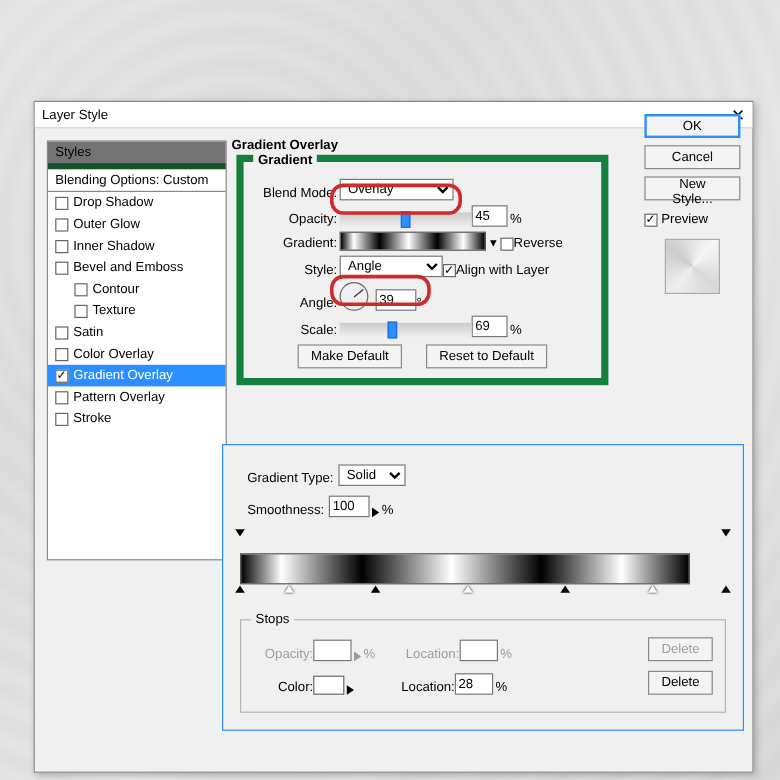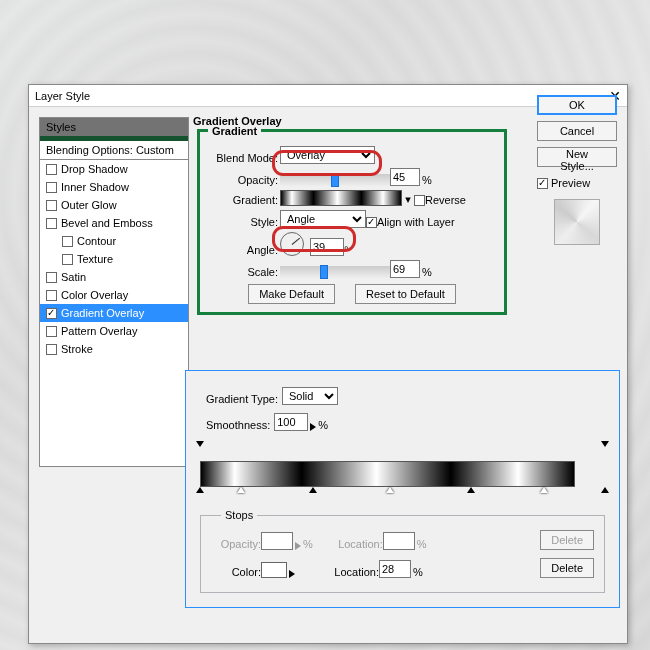--- a/index.html
+++ b/index.html
@@ -15,21 +15,21 @@
   .sidebar .bo{border-bottom:1px solid #888;padding:3px 6px}
   .sidebar ul{list-style:none}
   .sidebar li{padding:3px 6px;display:flex;align-items:center;gap:4px}
   .sidebar li.active{background:#2c8fff;color:#fff}
   .sidebar li.sub{padding-left:22px}
   .cb{width:11px;height:11px;border:1px solid #666;background:#fff;display:inline-block;flex-shrink:0}
   .cb.checked{background:#fff;position:relative}
   .cb.checked::after{content:"✓";position:absolute;left:0;top:-2px;font-size:10px;color:#000}
   .main{flex:1;position:relative}
   .gosec{position:absolute;left:-4px;top:-2px;font-size:11px;font-weight:bold}
-  .fs{border:3px solid #15803d;padding:10px 8px 8px 8px;margin-top:12px;position:relative}
+  .fs{border:6px solid #15803d;padding:10px 8px 8px 8px;margin-top:12px;position:relative}
   .fs .legend{position:absolute;top:-7px;left:8px;background:#f0f0f0;padding:0 4px;font-weight:bold}
   .row{display:flex;align-items:flex-end;margin:4px 0;gap:0}
   .row label{width:70px;text-align:right;margin-right:2px}
   select,input[type=text]{border:1px solid #777;height:18px;background:#fff;padding:0 2px;font-size:11px}
   .gradprev{width:122px;height:16px;border:1px solid #555;background:linear-gradient(to right,#000 0%,#fff 9%,#000 27%,#fff 47%,#000 67%,#fff 85%,#000 100%);display:inline-block}
   .gradprev.big{width:375px;height:26px}
   .slider{height:12px;width:110px;position:relative;background:linear-gradient(#ccc,#eee);border:0}
   .slider .thumb{position:absolute;top:-1px;width:8px;height:14px;background:#2c8fff;border:1px solid #1a6fd6}
   .anglectl{width:24px;height:24px;border:1px solid #666;border-radius:50%;display:inline-block;position:relative;margin-right:6px}
   .anglectl::after{content:"";position:absolute;left:49%;top:49%;width:10px;height:1px;background:#333;transform-origin:left center;transform:rotate(-39deg)}
@@ -44,21 +44,21 @@
   
   .editor{position:absolute;left:185px;top:370px;width:435px;border:1px solid #2c8fff;background:#f0f0f0;padding:12px 14px 14px 14px;z-index:3}
   .markers{position:relative;height:10px;margin-top:-2px}
   .markU,.markL{position:absolute;width:8px;height:10px}
   .markU{top:-10px}
   .markU::before{content:"";display:block;width:0;height:0;border-left:4px solid transparent;border-right:4px solid transparent;border-top:6px solid #000}
   .markL{top:0}
   .markL::before{content:"";display:block;width:0;height:0;border-left:4px solid transparent;border-right:4px solid transparent;border-bottom:6px solid #000}
   .markL.w::before{border-bottom-color:#fff;filter:drop-shadow(0 0 1px #000)}
   .stops{border:1px solid #b0b4b8;padding:10px;margin-top:18px;position:relative}
-  .stops .legend{position:absolute;top:-7px;left:20px;background:#f0f0f0;padding:0 4px}
+  .stops .legend{position:absolute;top:-7px;left:8px;background:#f0f0f0;padding:0 4px}
   .disabled{color:#9d9d9d}
   .swatch{width:26px;height:16px;border:1px solid #666;background:#fff;display:inline-block}
   .tri{width:0;height:0;border-top:4px solid transparent;border-bottom:4px solid transparent;border-left:6px solid #000;display:inline-block;margin-left:2px}
   .pct{margin-left:2px}
 </style>
 </head>
 <body>
 
 <div class="wm">WWW.PSD-DUDE.COM</div>
 
@@ -72,25 +72,25 @@
     <div class="sidebar">
       <div class="hdr">Styles</div>
       <div class="bo">Blending Options: Custom</div>
       <ul id="side-list">
           <li>
             <span class="cb"></span>
             <span>Drop Shadow</span>
           </li>
           <li>
             <span class="cb"></span>
+            <span>Outer Glow</span>
+          </li>
+          <li>
+            <span class="cb"></span>
             <span>Inner Shadow</span>
-          </li>
-          <li>
-            <span class="cb"></span>
-            <span>Outer Glow</span>
           </li>
           <li>
             <span class="cb"></span>
             <span>Bevel and Emboss</span>
           </li>
           <li class="sub">
             <span class="cb"></span>
             <span>Contour</span>
           </li>
           <li class="sub">

